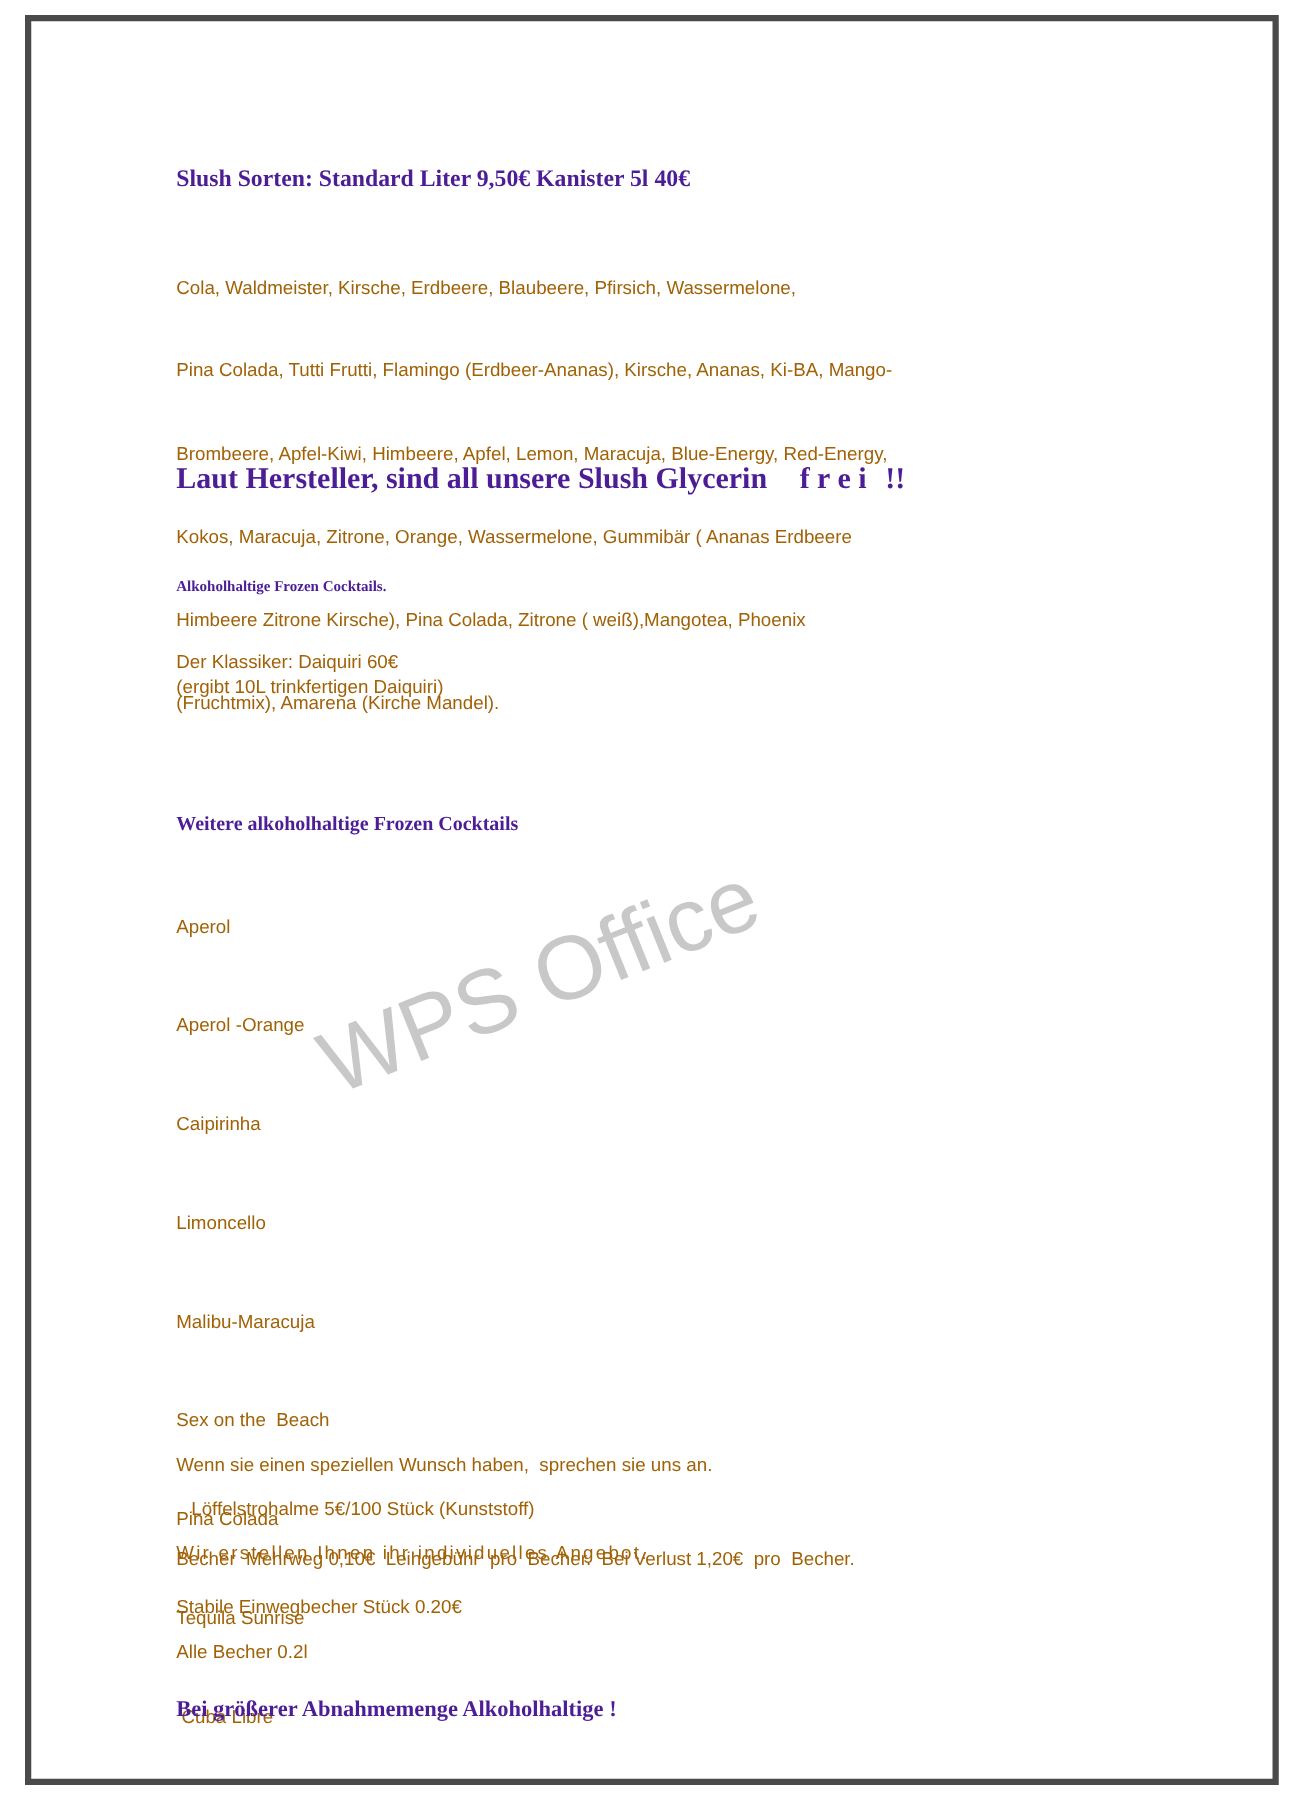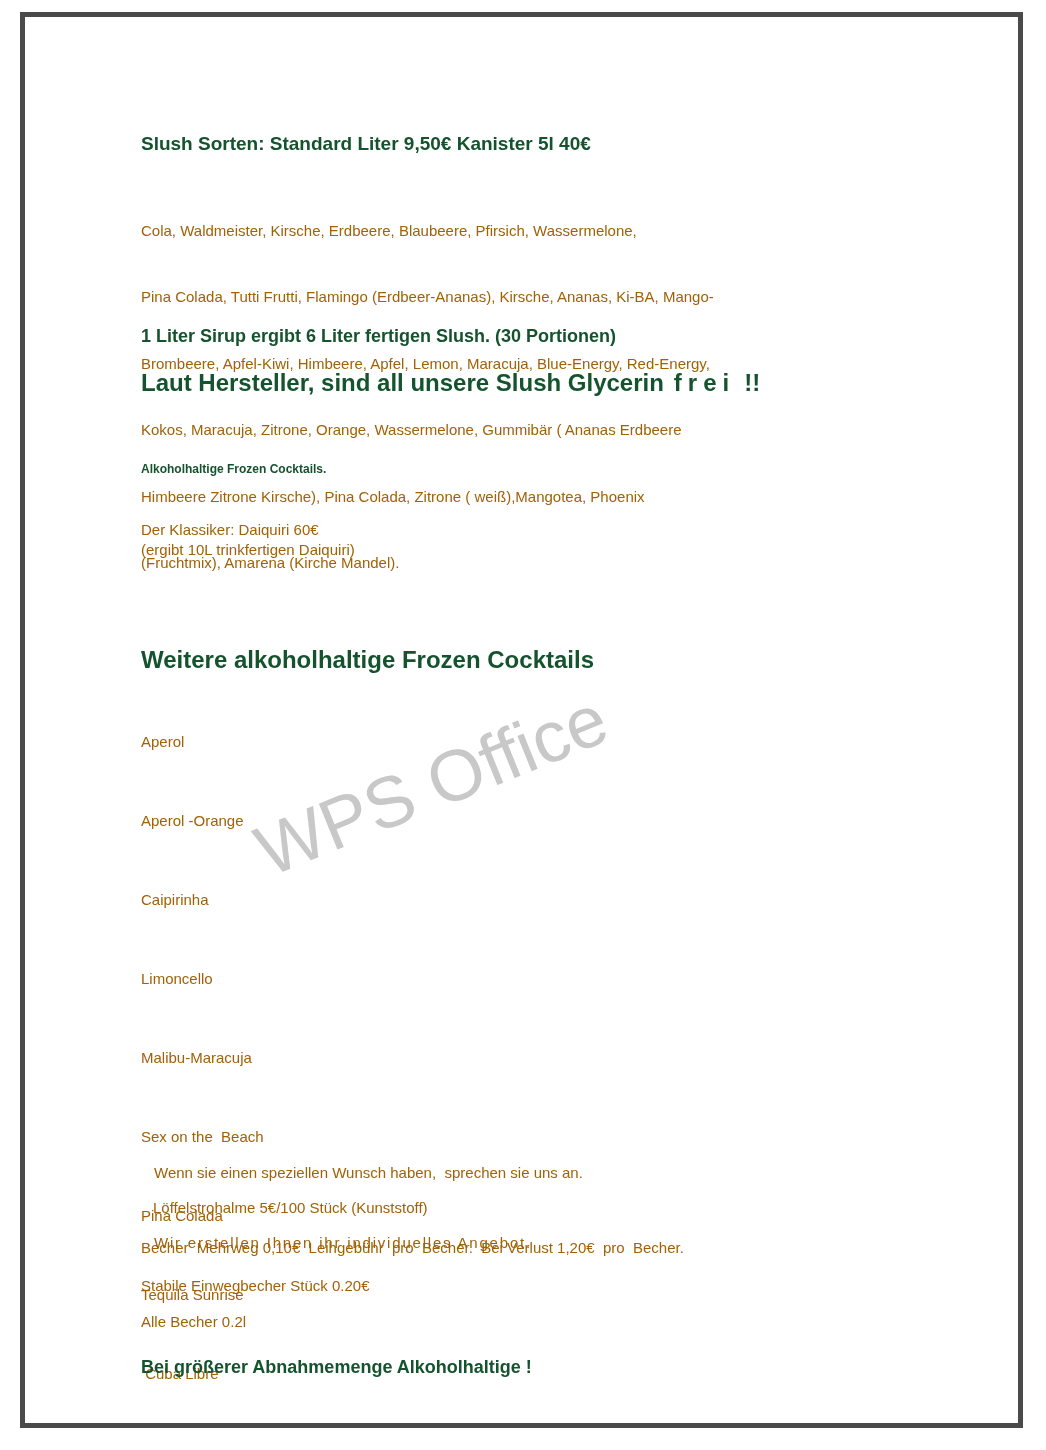--- a/index.html
+++ b/index.html
@@ -27,37 +27,37 @@
     overflow: hidden;
   }
   .txt {
     position: absolute;
     left: 116px;
     color: #a16207;
     font-size: 15px;
     line-height: 21px;
     white-space: pre;
   }
-  .b { font-weight: 700; color: #14532d; }
+  .b { font-weight: 700; color: #4c1d95; font-family: Liberation Serif, serif; }
 
   .t-title      { top: 116px; font-size: 19px; }
   .t-para       { top: 160px; }
   .t-para div   { line-height: 24.4px; white-space: pre; }
   .t-sirup      { top: 309px; font-size: 18px; }
   .t-glycerin   { top: 352px; font-size: 24px; line-height: 28px; }
-  .t-glycerin .spaced { letter-spacing: 6px; margin-left: 10px; }
+  .t-glycerin .spaced { letter-spacing: 6px; margin-left: 26px; }
   .t-glycerin .bang   { margin-left: 9px; }
   .t-alcohead   { top: 442px; font-size: 12px; }
   .t-klassiker  { top: 502px; }
   .t-ergibt     { top: 522px; text-align: right; }
   .t-portionen  { top: 559px; }
-  .t-weitere    { top: 632px; font-size: 24px; }
+  .t-weitere    { top: 632px; font-size: 16px; }
   .t-list       { top: 672px; }
   .t-list div   { line-height: 21px; margin-bottom: 16px; white-space: pre; }
-  .t-wunsch     { top: 1100px; margin-left: 13px; }
+  .t-wunsch     { top: 1100px; }
   .t-wunsch div { line-height: 28px; white-space: pre; }
   .t-wunsch .ls { letter-spacing: 1.8px; }
   .t-loeffel    { top: 1180px; margin-left: 12px; }
   .t-becher     { top: 1220px; }
   .t-stabile    { top: 1258px; }
   .t-alle       { top: 1294px; }
   .t-footer     { top: 1340px; font-size: 18px; }
 
   .watermark {
     position: absolute;
@@ -85,21 +85,20 @@
 
     <div class="txt t-para">
       <div>Cola, Waldmeister, Kirsche, Erdbeere, Blaubeere, Pfirsich, Wassermelone,</div>
       <div>Pina Colada, Tutti Frutti, Flamingo (Erdbeer-Ananas), Kirsche, Ananas, Ki-BA, Mango-</div>
       <div>Brombeere, Apfel-Kiwi, Himbeere, Apfel, Lemon, Maracuja, Blue-Energy, Red-Energy,</div>
       <div>Kokos, Maracuja, Zitrone, Orange, Wassermelone, Gummibär ( Ananas Erdbeere</div>
       <div>Himbeere Zitrone Kirsche), Pina Colada, Zitrone ( weiß),Mangotea, Phoenix</div>
       <div>(Fruchtmix), Amarena (Kirche Mandel).</div>
     </div>
 
-    <div class="txt b t-sirup">1 Liter Sirup ergibt 6 Liter fertigen Slush. (30 Portionen)</div>
 
     <div class="txt b t-glycerin"><span>Laut Hersteller, sind all unsere Slush Glycerin</span><span class="spaced">frei</span><span class="bang">!!</span></div>
 
     <div class="txt b t-alcohead">Alkoholhaltige Frozen Cocktails.</div>
     <div class="txt t-klassiker">Der Klassiker: Daiquiri 60€</div>
     <div class="txt t-ergibt">(ergibt 10L trinkfertigen Daiquiri)</div>
 
     <div class="txt b t-weitere">Weitere alkoholhaltige Frozen Cocktails</div>
 
     <div class="txt t-list">

